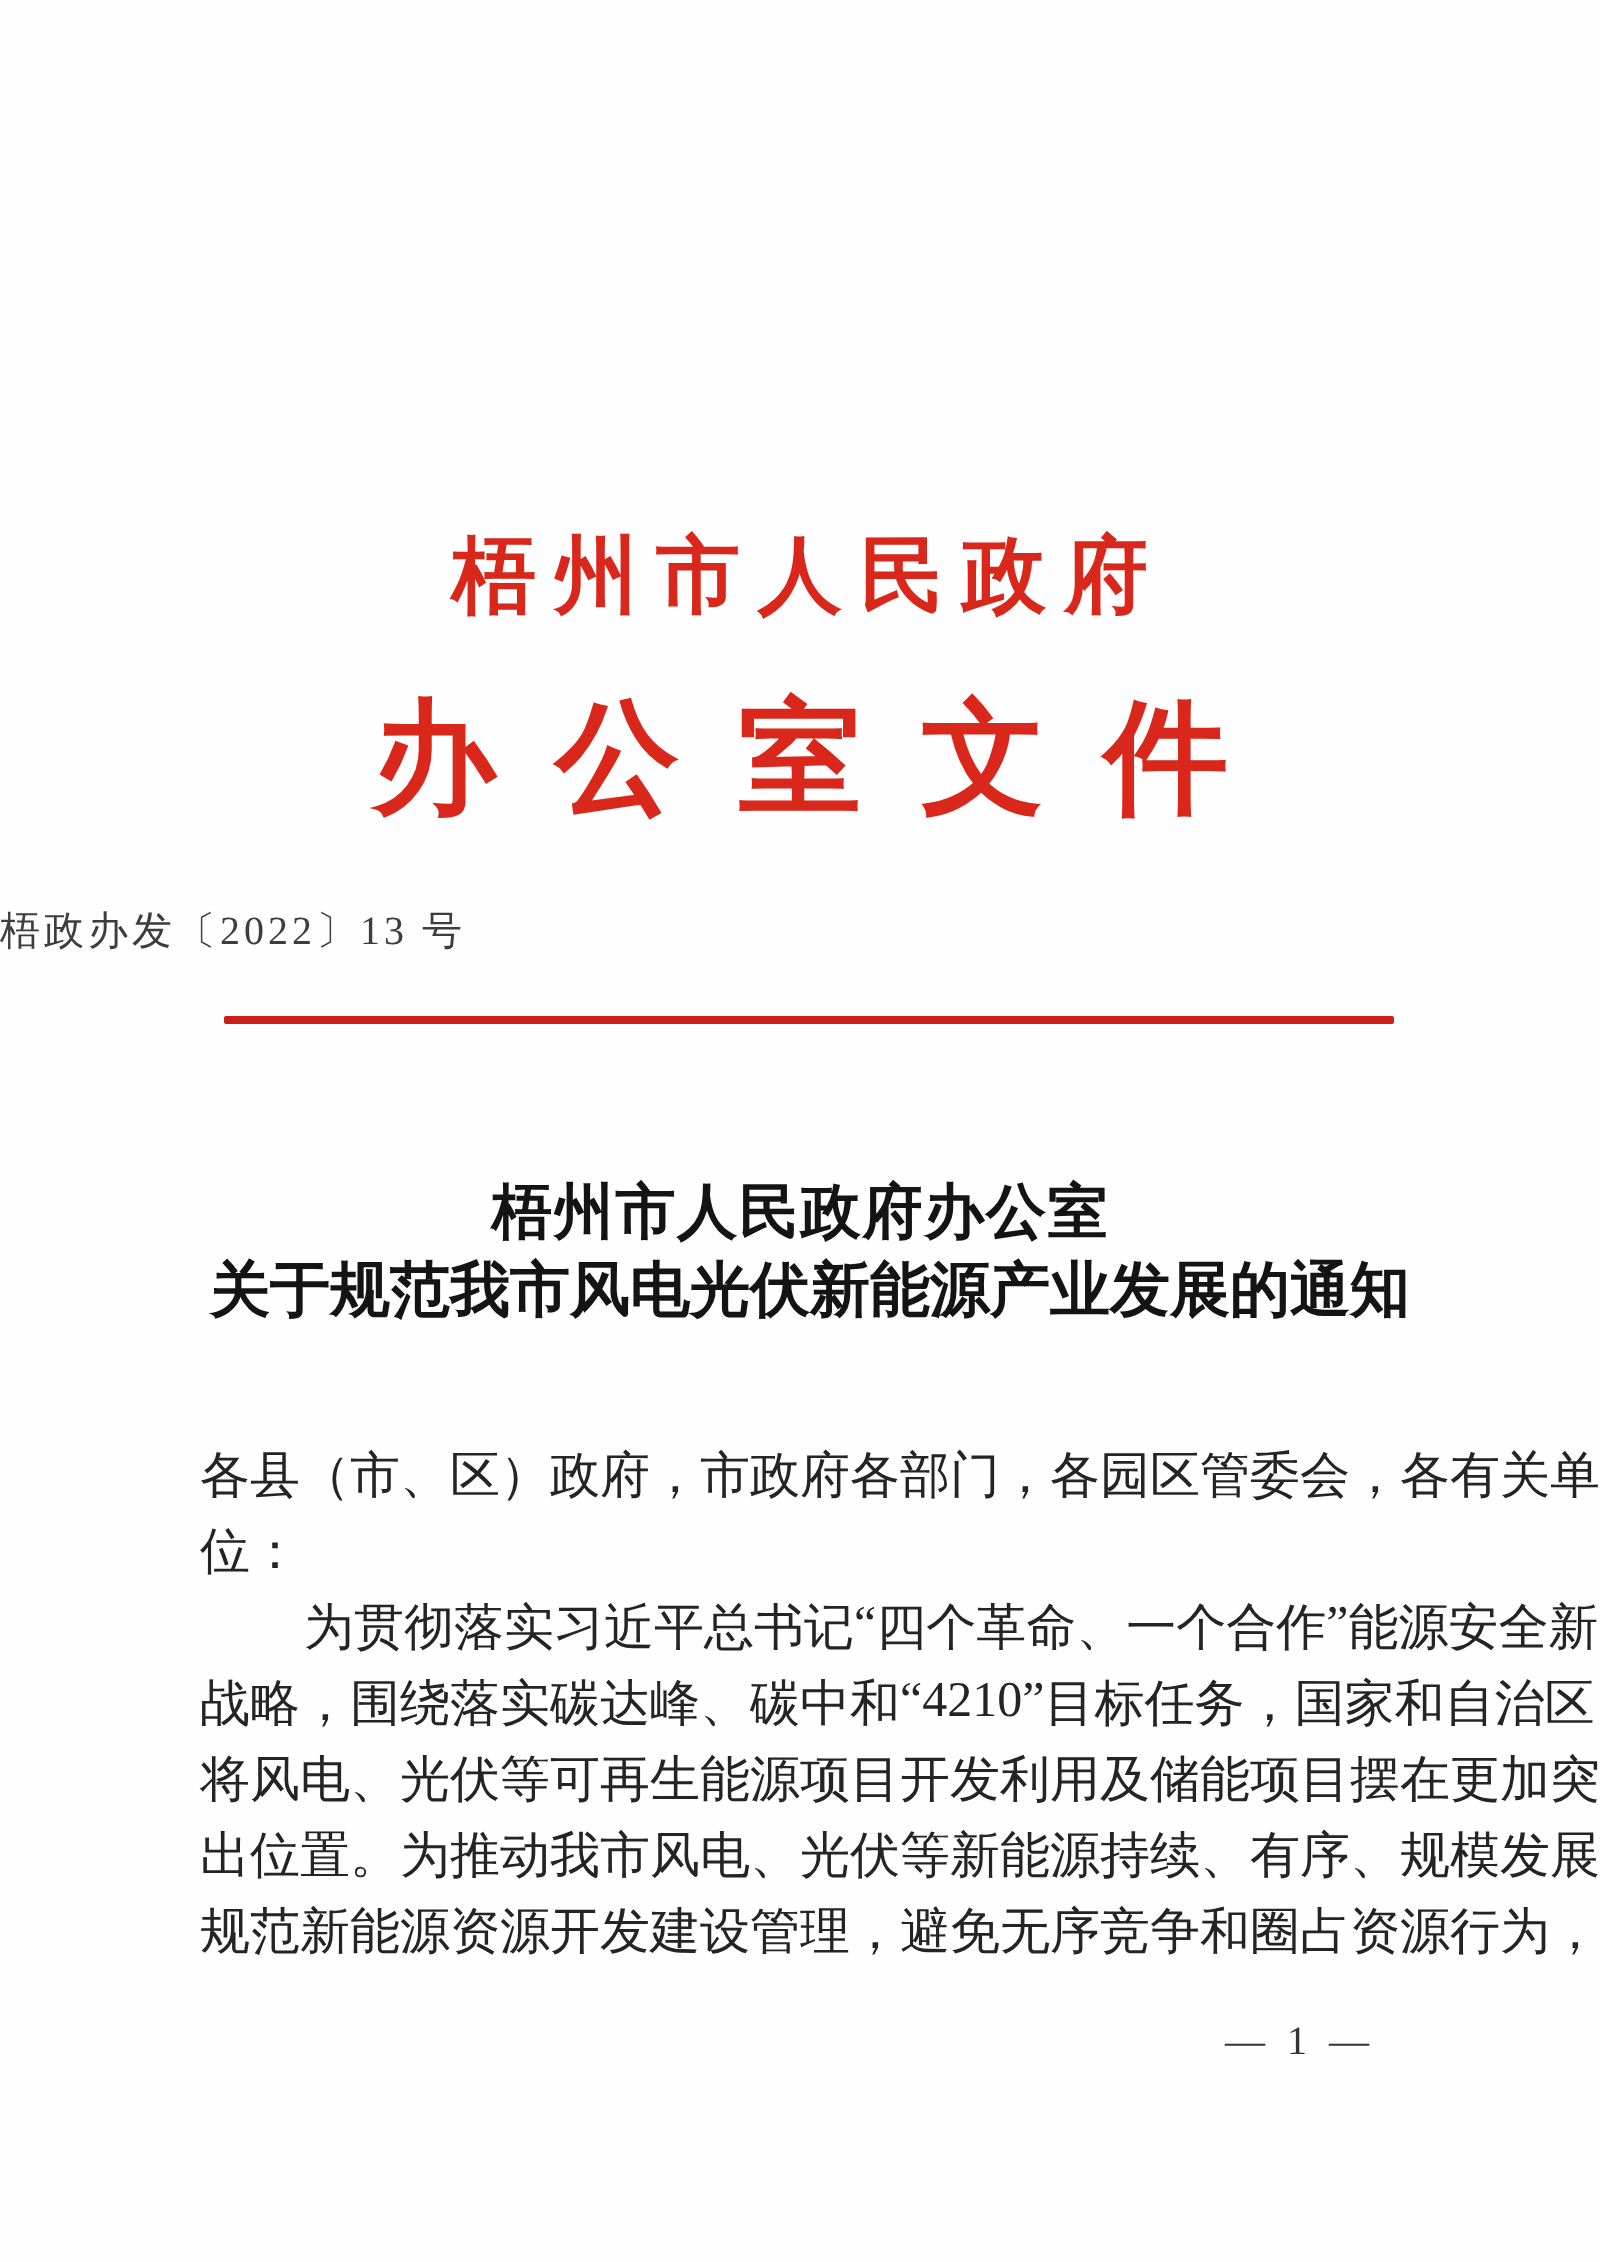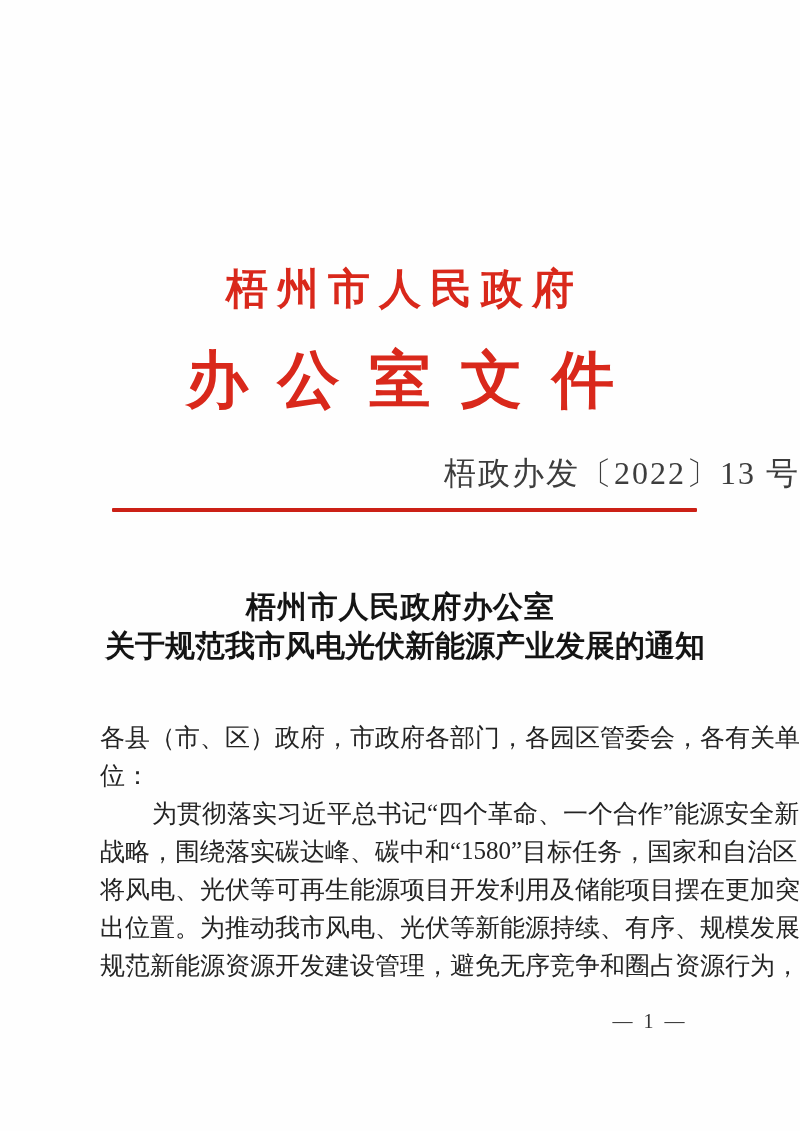--- a/index.html
+++ b/index.html
@@ -14,22 +14,22 @@
 
   .org-line1 {
     top:266px; width:348px; font-size:42px; font-weight:bold;
     color:var(--red,#d9281b); line-height:1.1; white-space:nowrap;
   }
   .org-line2 {
     top:346px; width:428px; font-size:62px; font-weight:bold;
     color:var(--red,#d9281b); line-height:1.1; white-space:nowrap;
   }
   .doc-number {
-    position:absolute; top:452px; left:0; width:100%; text-align:right;
-    font-size:32px; color:#3d3d3d; letter-spacing:2px;
+    position:absolute; top:452px; left:0; width:100%; text-align:left;
+    font-size:20px; color:#3d3d3d; letter-spacing:2px;
   }
   .red-rule {
     position:absolute; top:508px; left:112px; width:585px; height:4px;
     background:var(--red-line,#cb2016); border-radius:1px;
   }
   .title-line1 {
     top:590px; width:308px; font-size:30px; font-weight:bold;
     color:var(--ink,#141414); line-height:1.15; white-space:nowrap;
   }
   .title-line2 {
@@ -184,21 +184,21 @@
         <span>落</span>
         <span>实</span>
         <span>碳</span>
         <span>达</span>
         <span>峰</span>
         <span>、</span>
         <span>碳</span>
         <span>中</span>
         <span>和</span>
         <span>“</span>
-        <span>1580</span>
+        <span>4210</span>
         <span>”</span>
         <span>目</span>
         <span>标</span>
         <span>任</span>
         <span>务</span>
         <span>，</span>
         <span>国</span>
         <span>家</span>
         <span>和</span>
         <span>自</span>

